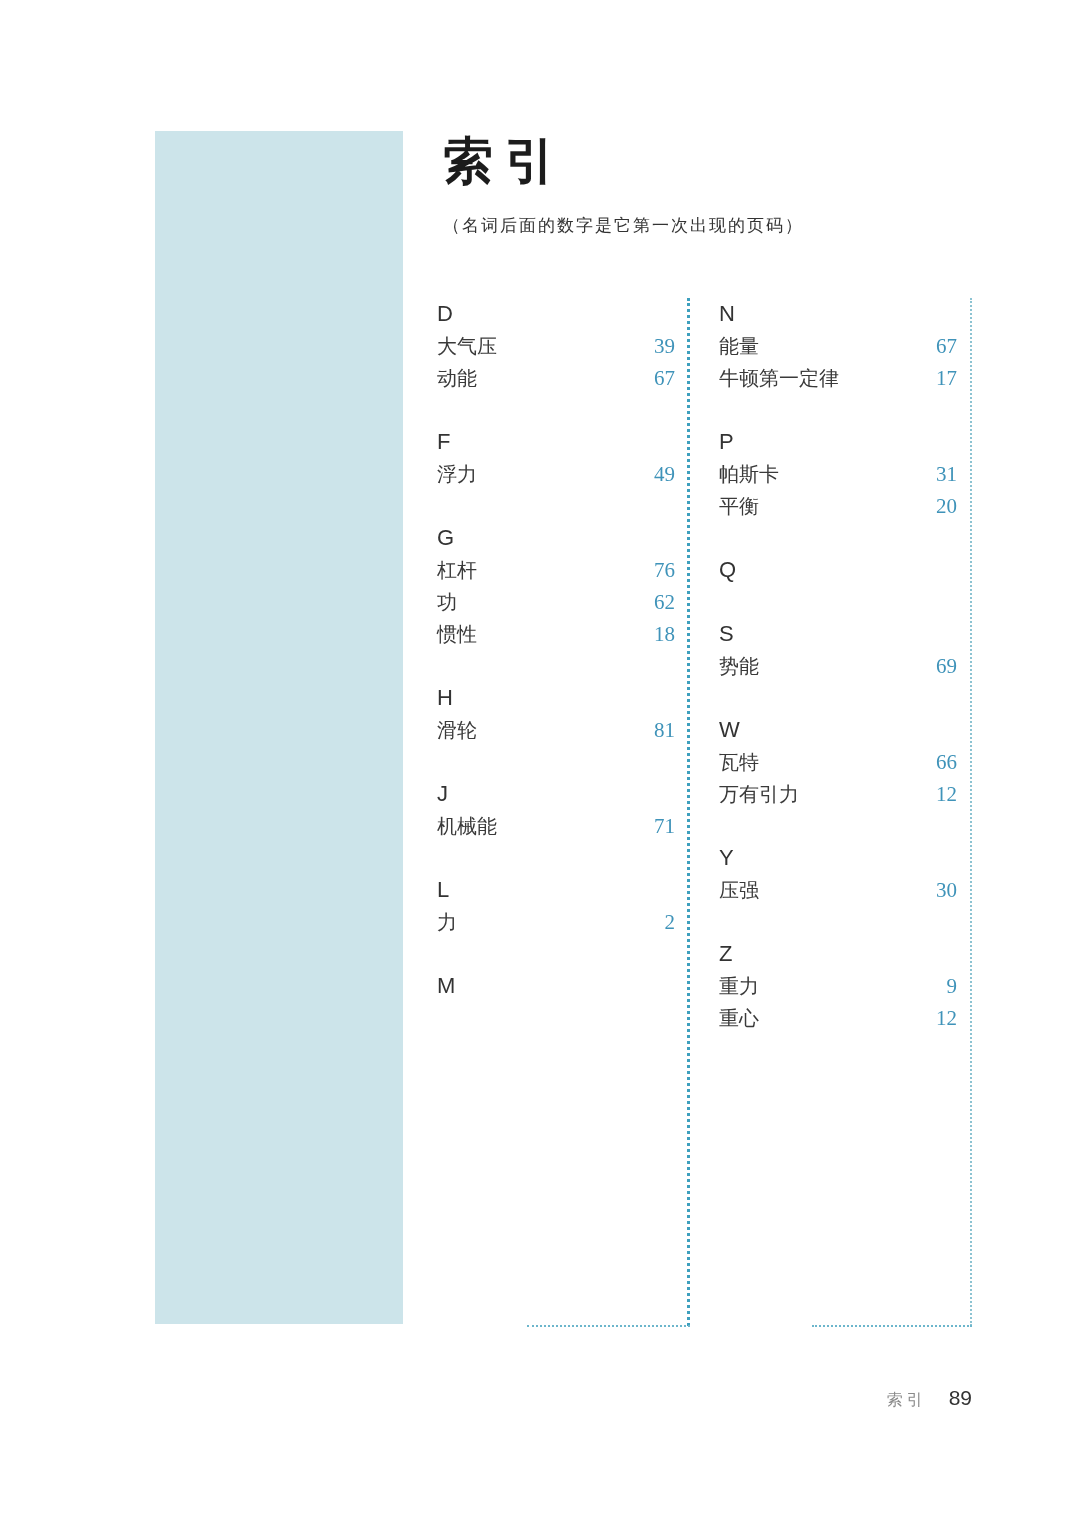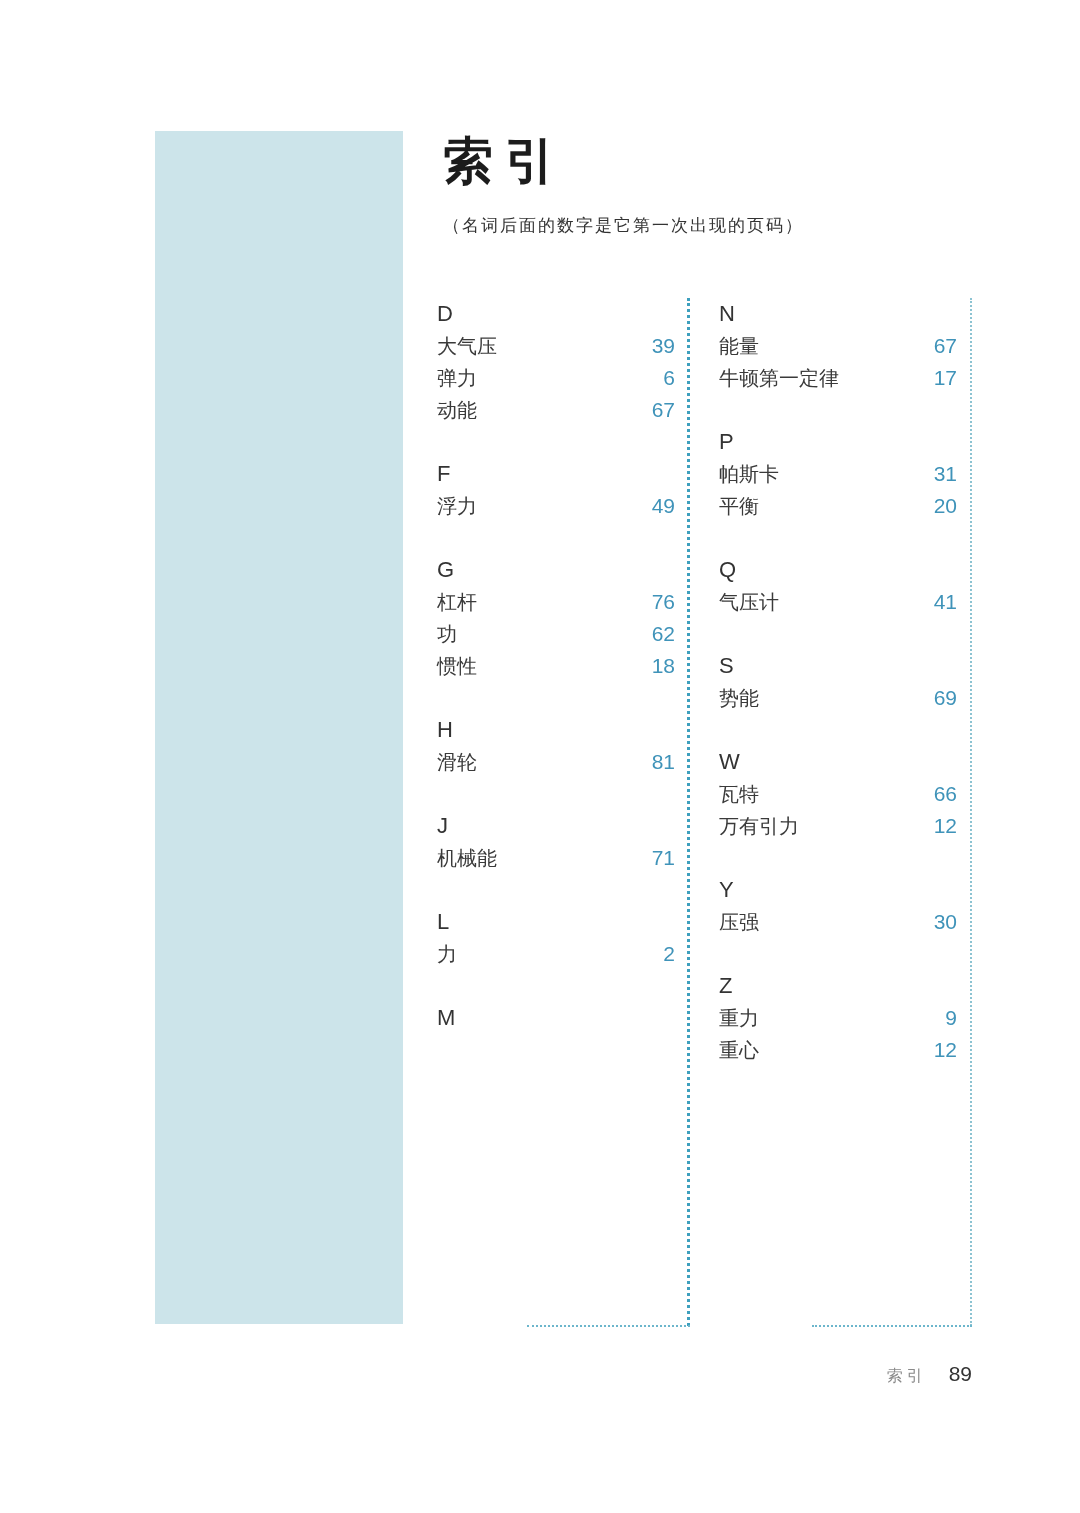--- a/index.html
+++ b/index.html
@@ -31,21 +31,21 @@
   .letter {
     font-family: "Liberation Sans", sans-serif;
     font-size: 22px; color: #333; height: 32px; line-height: 32px;
   }
   .entry {
     display: flex; justify-content: space-between; align-items: center;
     height: 32px; line-height: 32px; width: 238px;
   }
   .term { font-size: 20px; color: #3a3a3a; }
   .page-num {
-    font-family: Liberation Sans, sans-serif;
+    font-family: Liberation Serif, serif;
     font-size: 21px; color: #3f93b9;
   }
   .vline {
     position: absolute; width: 0; border-left: 3px dotted #3ea0be;
   }
   .hline {
     position: absolute; height: 0; border-top: 2px dotted #6cb6cc;
   }
   .vline.left { left: 687px; top: 298px; height: 1028px; }
   .hline.left { left: 527px; top: 1325px; width: 163px; }
@@ -53,44 +53,40 @@
   .hline.right { left: 812px; top: 1325px; width: 160px; }
   .footer {
     position: absolute; right: 108px; top: 1362px; display: flex; align-items: baseline; gap: 22px;
   }
   .footer-label {
     font-family: "DejaVu Serif", "Liberation Serif", serif;
     font-size: 16px; color: #8a8a8a; letter-spacing: 4px;
   }
   .footer-page {
     font-family: "Liberation Sans", sans-serif;
-    font-size: 21px; color: #333;
+    font-size: 21px; color: #333; margin-top: 24px;
   }
 </style>
 </head>
 <body>
 
 <div class="sidebar-band"></div>
 
 <h1 class="page-title" style="margin:0;">索引</h1>
 <div class="subtitle">（名词后面的数字是它第一次出现的页码）</div>
 
 <div class="column col-left">
 
   <div class="section">
     <div class="letter">D</div>
     <div class="entry">
       <span class="term">大气压</span>
       <span class="page-num">39</span>
     </div>
     <div class="entry">
-      <span class="term">弹力</span>
-      <span class="page-num">6</span>
-    </div>
-    <div class="entry">
       <span class="term">动能</span>
       <span class="page-num">67</span>
     </div>
   </div>
 
   <div class="section">
     <div class="letter">F</div>
     <div class="entry">
       <span class="term">浮力</span>
       <span class="page-num">49</span>
@@ -163,24 +159,20 @@
       <span class="page-num">31</span>
     </div>
     <div class="entry">
       <span class="term">平衡</span>
       <span class="page-num">20</span>
     </div>
   </div>
 
   <div class="section">
     <div class="letter">Q</div>
-    <div class="entry">
-      <span class="term">气压计</span>
-      <span class="page-num">41</span>
-    </div>
   </div>
 
   <div class="section">
     <div class="letter">S</div>
     <div class="entry">
       <span class="term">势能</span>
       <span class="page-num">69</span>
     </div>
   </div>
 

